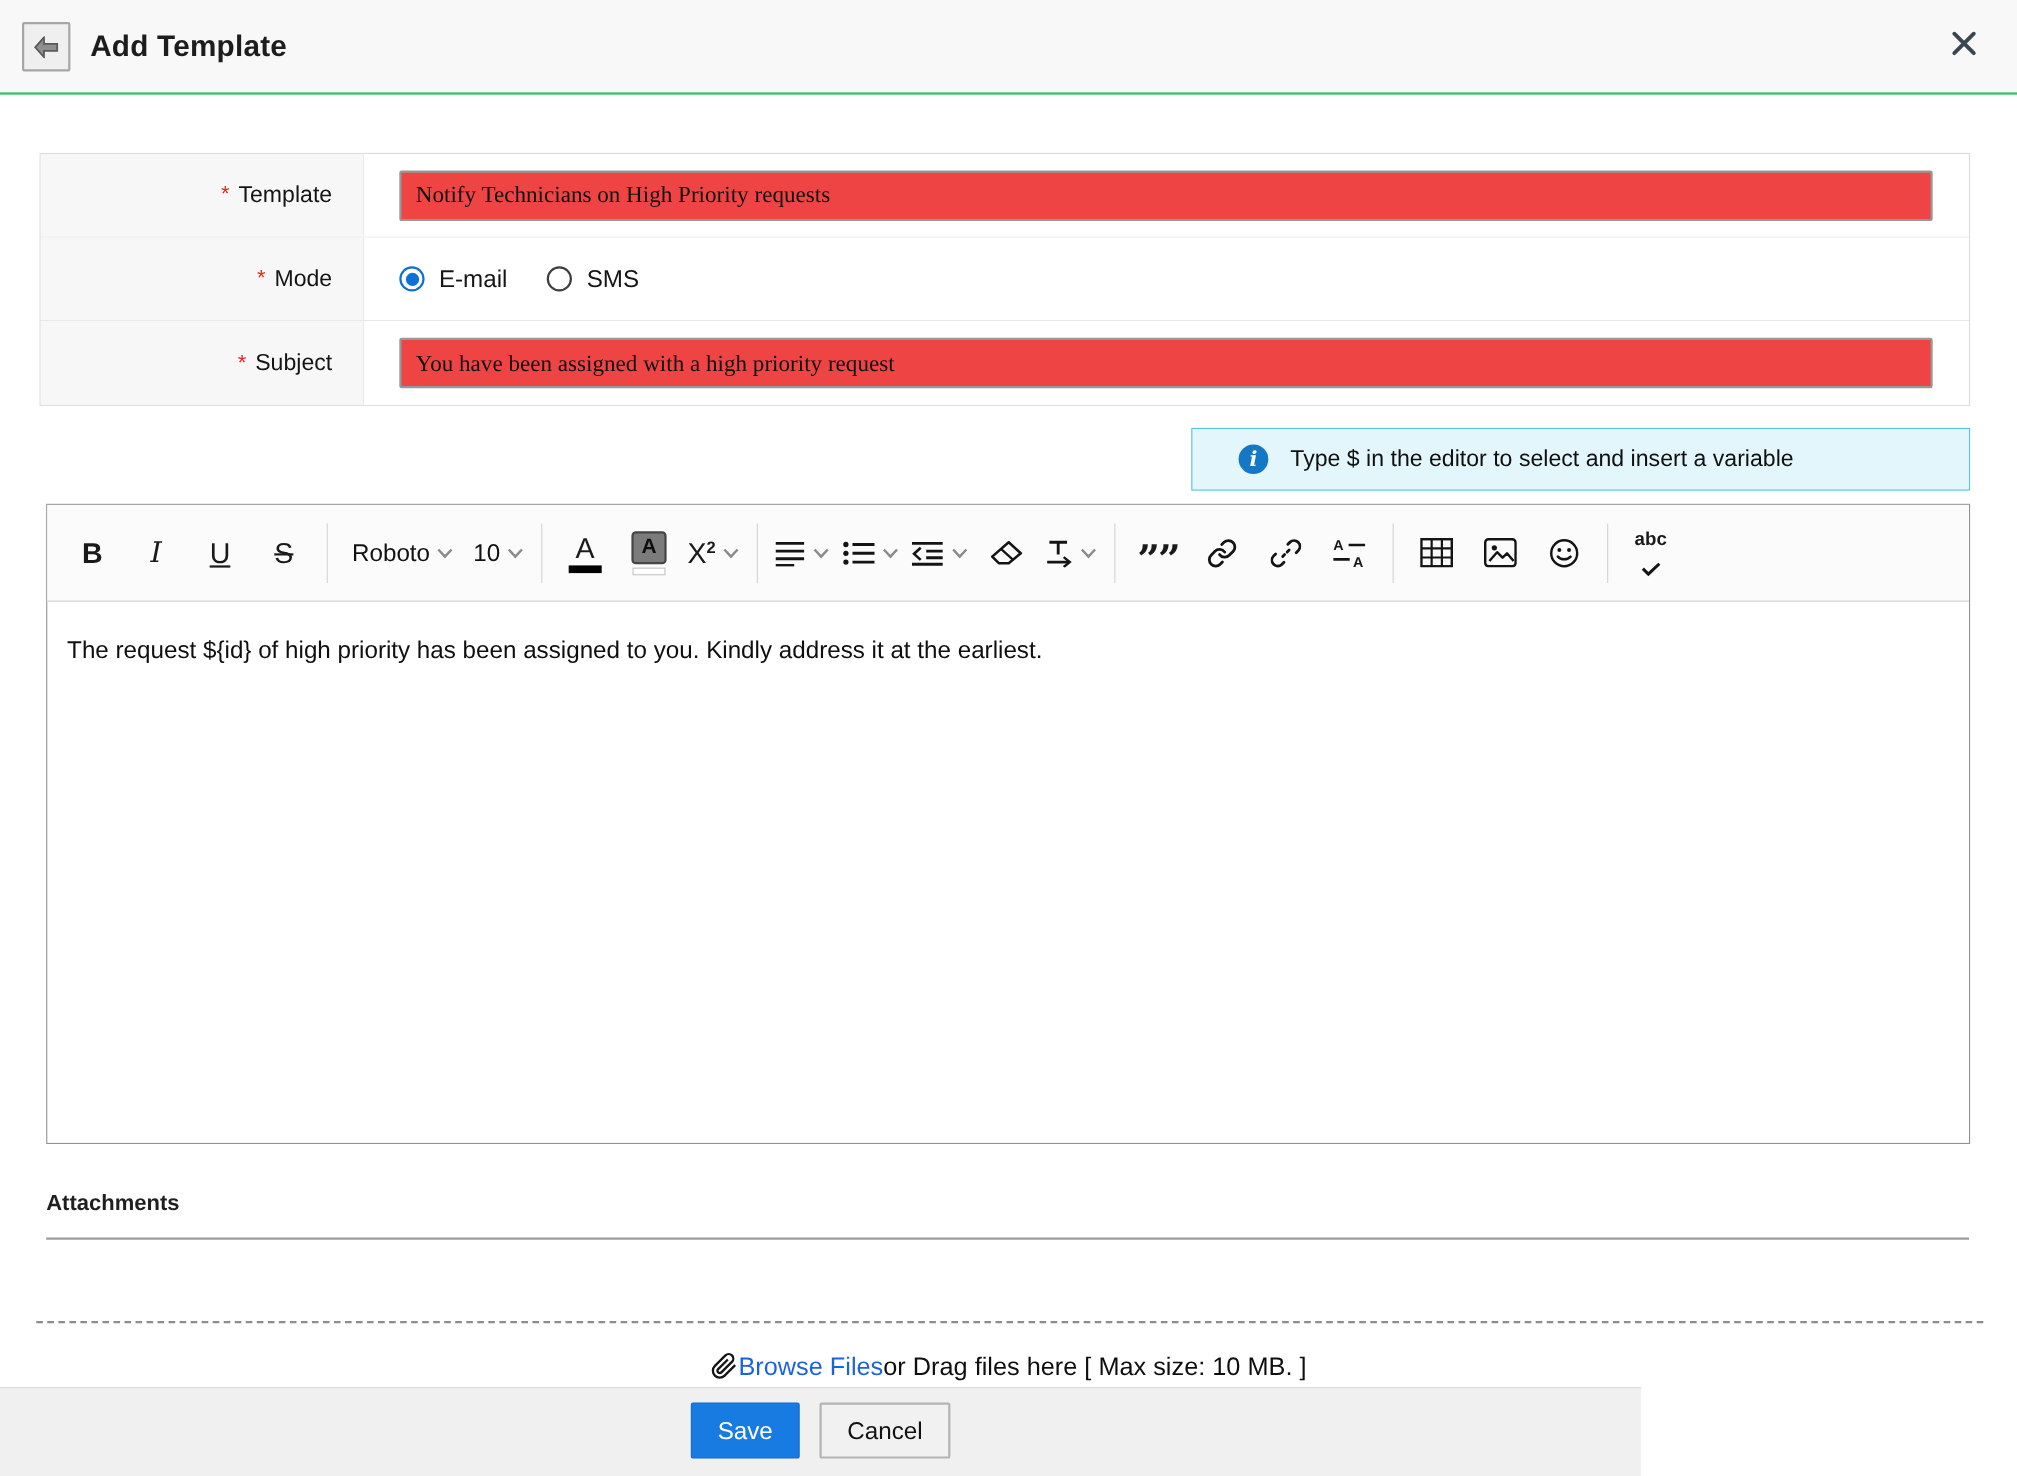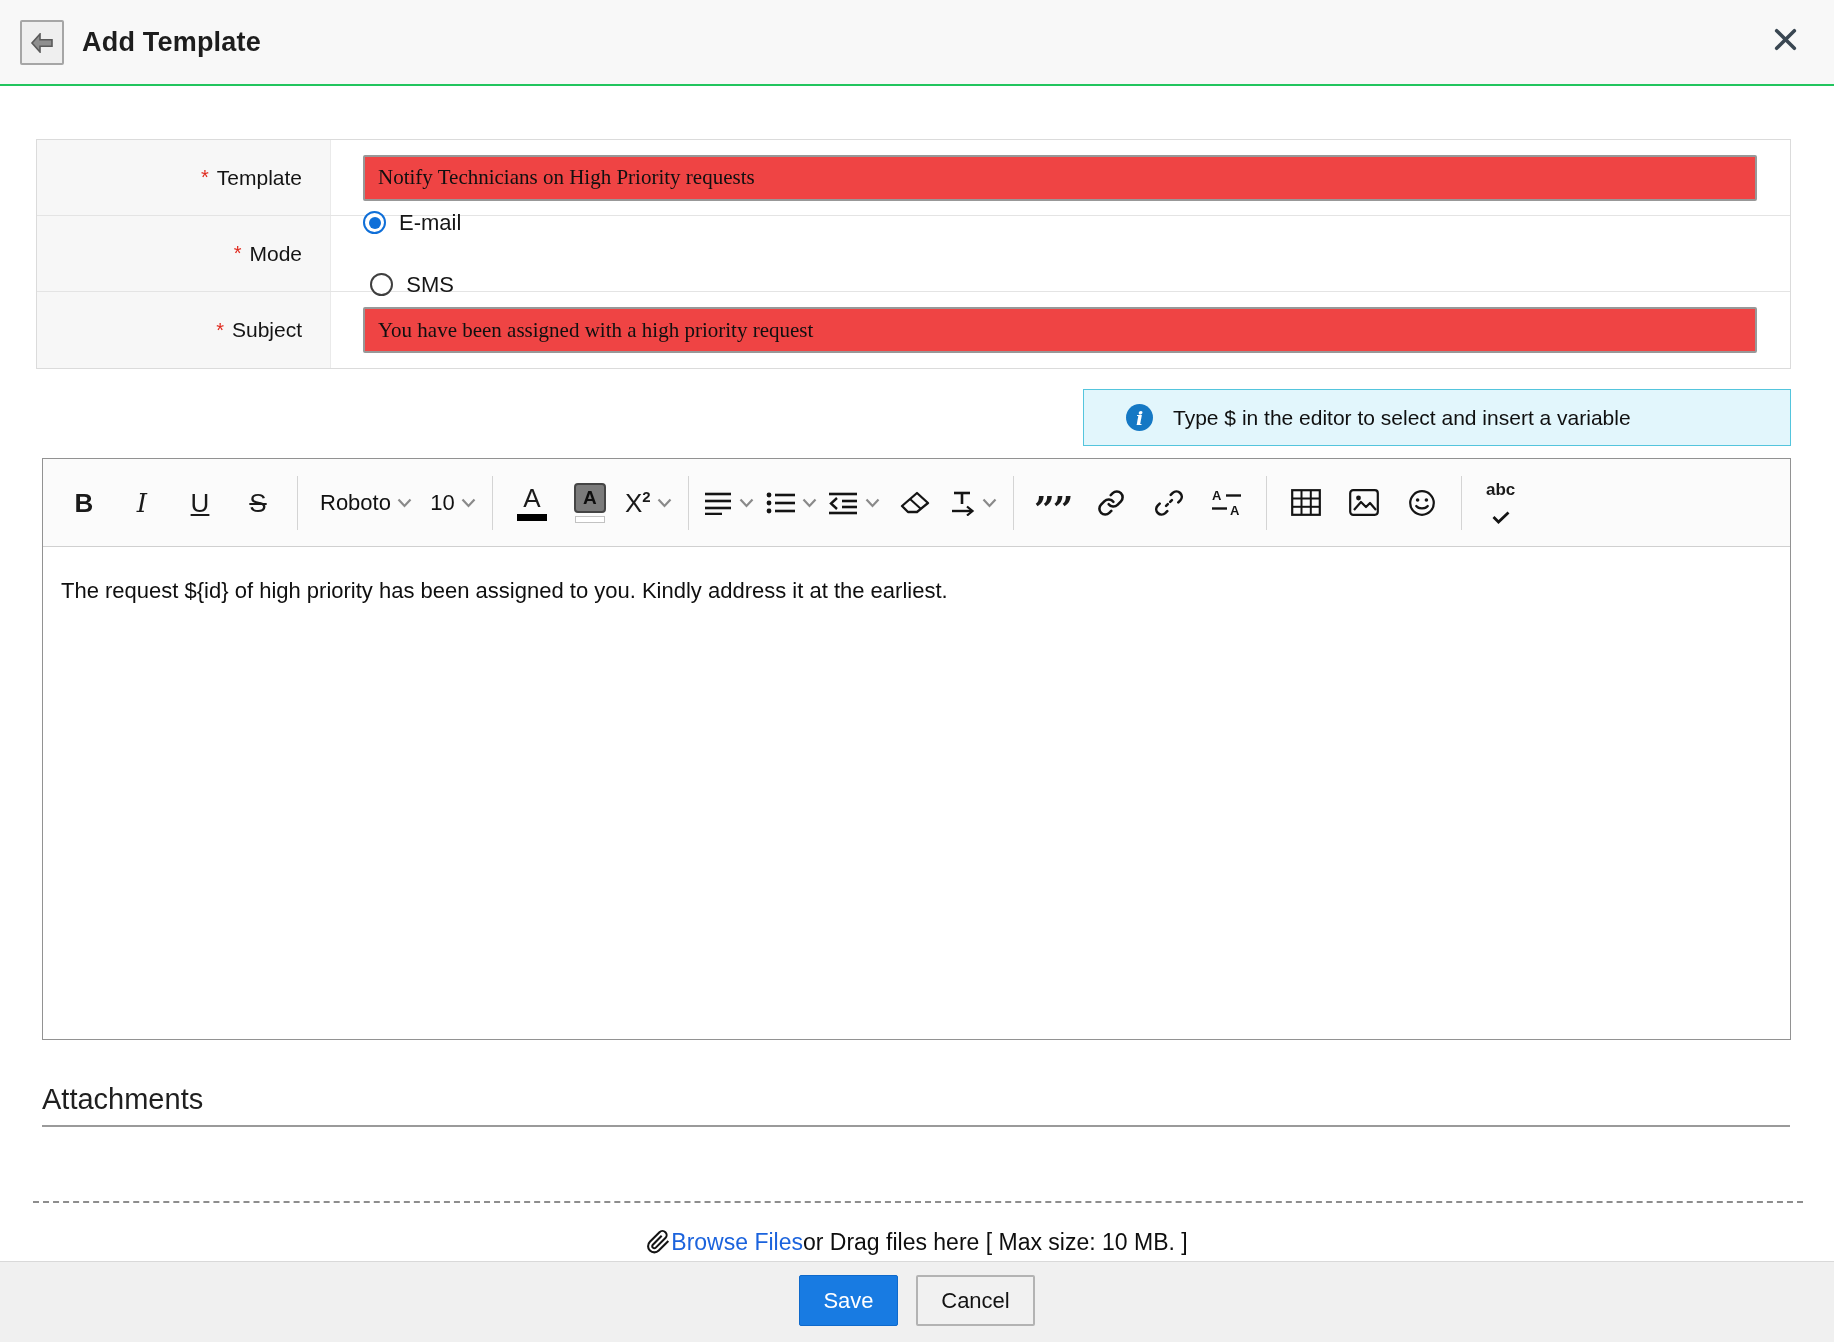--- a/index.html
+++ b/index.html
@@ -23,21 +23,21 @@
     border:1px solid #dbdbdb; background:#fff; }
   .form-row { display:flex; height:76px; border-bottom:1px solid #e4e4e4; }
   .form-row:last-child { border-bottom:none; }
   .label-cell { width:294px; background:#f7f7f7; border-right:1px solid #eaeaea;
     display:flex; align-items:center; justify-content:flex-end;
     padding-right:28px; font-size:21px; color:#141414; }
   .req-star { color:#e02a1e; margin-right:8px; font-size:20px; }
   .value-cell { flex:1; display:flex; align-items:center; padding-left:32px; background:#fff; }
   .text-input { width:1394px; height:46px; border:2px solid #989898; border-radius:2px;
     font-size:21px; padding:0 13px; font-family:Liberation Serif, serif; color:#101010; background:#ef4444; }
-  .radio-group { display:flex; align-items:center; gap:36px;flex-direction:column; }
+  .radio-group { display:flex; align-items:center; gap:36px; }
   .radio-option { display:flex; align-items:center; gap:13px; font-size:22px; cursor:pointer; }
   .radio { width:23px; height:23px; border-radius:50%; position:relative; display:inline-block; background:#fff; }
   .radio.sel { border:2px solid #0f6fd8; }
   .radio.sel::after { content:""; position:absolute; left:3.5px; top:3.5px; width:12px; height:12px;
     border-radius:50%; background:#0f6fd8; }
   .radio.unsel { border:2px solid #3f3f3f; }
   
   .info-banner { position:absolute; left:1083px; top:389px; width:708px; height:57px;
     background:#e2f6fc; border:1px solid #54c5dd; display:flex; align-items:center;
     padding-left:42px; gap:20px; }
@@ -65,32 +65,32 @@
   .hl-box { width:32px; height:30px; background:#7b7b7b; border:2px solid #454545; border-radius:4px;
     display:flex; align-items:center; justify-content:center; }
   .hl-box span { font-size:19px; font-weight:bold; color:#0e0e0e; }
   .hl-bar { width:30px; height:7px; background:#fff; border:1px solid #c2c2c2; }
   .sup-exp { font-size:15px; font-weight:bold; vertical-align:super; }
   .quote-glyph { font-family:"DejaVu Serif", serif; font-size:36px; font-weight:bold;
     line-height:0.6; letter-spacing:-2px; padding-top:14px; }
   .abc-txt { font-size:17px; font-weight:bold; letter-spacing:0; line-height:1; }
   .editor-content { padding:31px 18px; font-size:22px; color:#0f0f0f; height:492px; }
   
-  .attachments-title { position:absolute; left:42px; top:1083px; font-size:29px;
-    font-weight:normal; color:#1f1f1f; }
+  .attachments-title { position:absolute; left:42px; top:1083px; font-size:20px;
+    font-weight:bold; color:#1f1f1f; }
   .attachments-rule { position:absolute; left:42px; top:1125px; width:1748px; height:0;
     border-top:2px solid #9a9a9a; }
   .dashed-sep { position:absolute; left:33px; top:1201px; width:1770px; height:0;
     border-top:2px dashed #8d8d8d; }
   .browse-row { position:absolute; left:0; top:1224px; width:1834px; height:36px;
     display:flex; align-items:center; justify-content:center; font-size:23px; }
   .browse-link { color:#1b63dd; cursor:pointer; }
   .drag-text { color:#0e0e0e; }
   
-  .footer { position:absolute; left:0; top:1261px; width:1834px; height:81px;
+  .footer { position:absolute; left:0; top:1261px; width:1492px; height:81px;
     background:#f0f0f0; border-top:1px solid #d9d9d9; display:flex;
     justify-content:center; align-items:flex-start; gap:18px; padding-top:13px; }
   .save-btn { min-width:99px; height:51px; background:#187be2; border:1px solid #0e69cb;
     border-radius:2px; color:#fff; font-size:22px; font-family:"Liberation Sans", sans-serif;
     cursor:pointer; padding:0 20px; }
   .cancel-btn { min-width:119px; height:51px; background:#f1f1f1; border:2px solid #b3b3b3;
     border-radius:2px; color:#121212; font-size:22px; font-family:"Liberation Sans", sans-serif;
     cursor:pointer; padding:0 22px; }
   svg { display:block; }
 </style>

